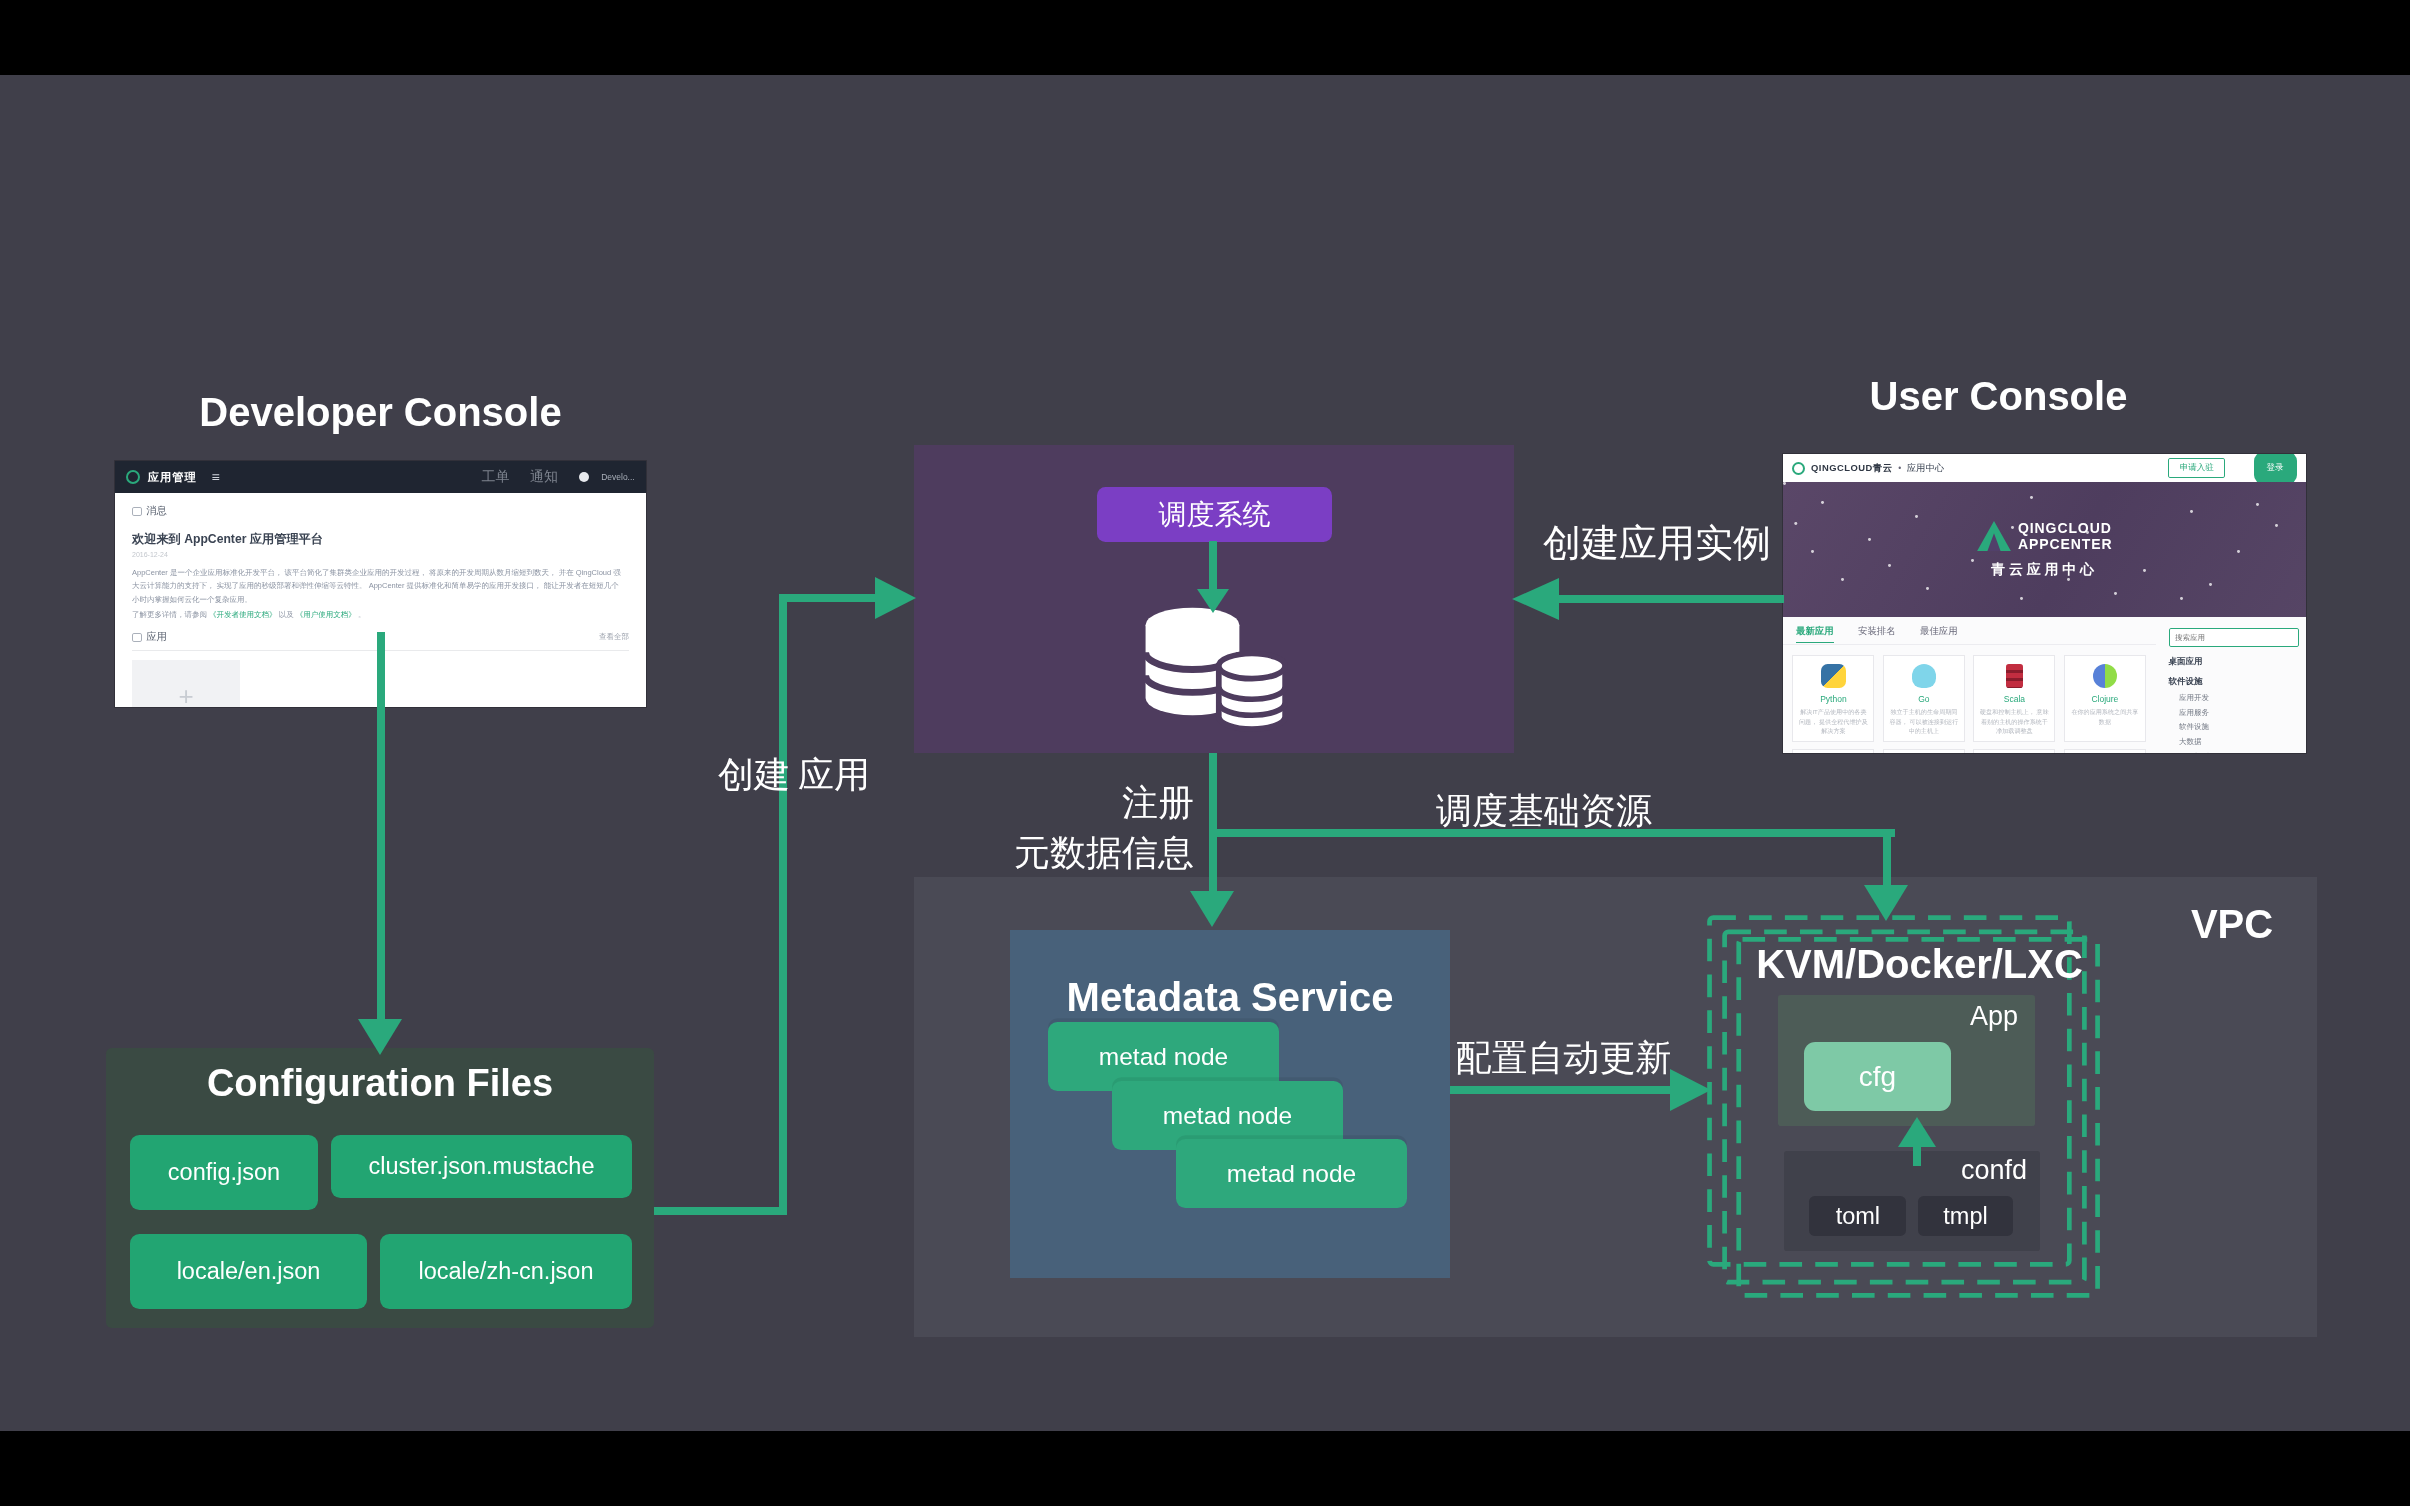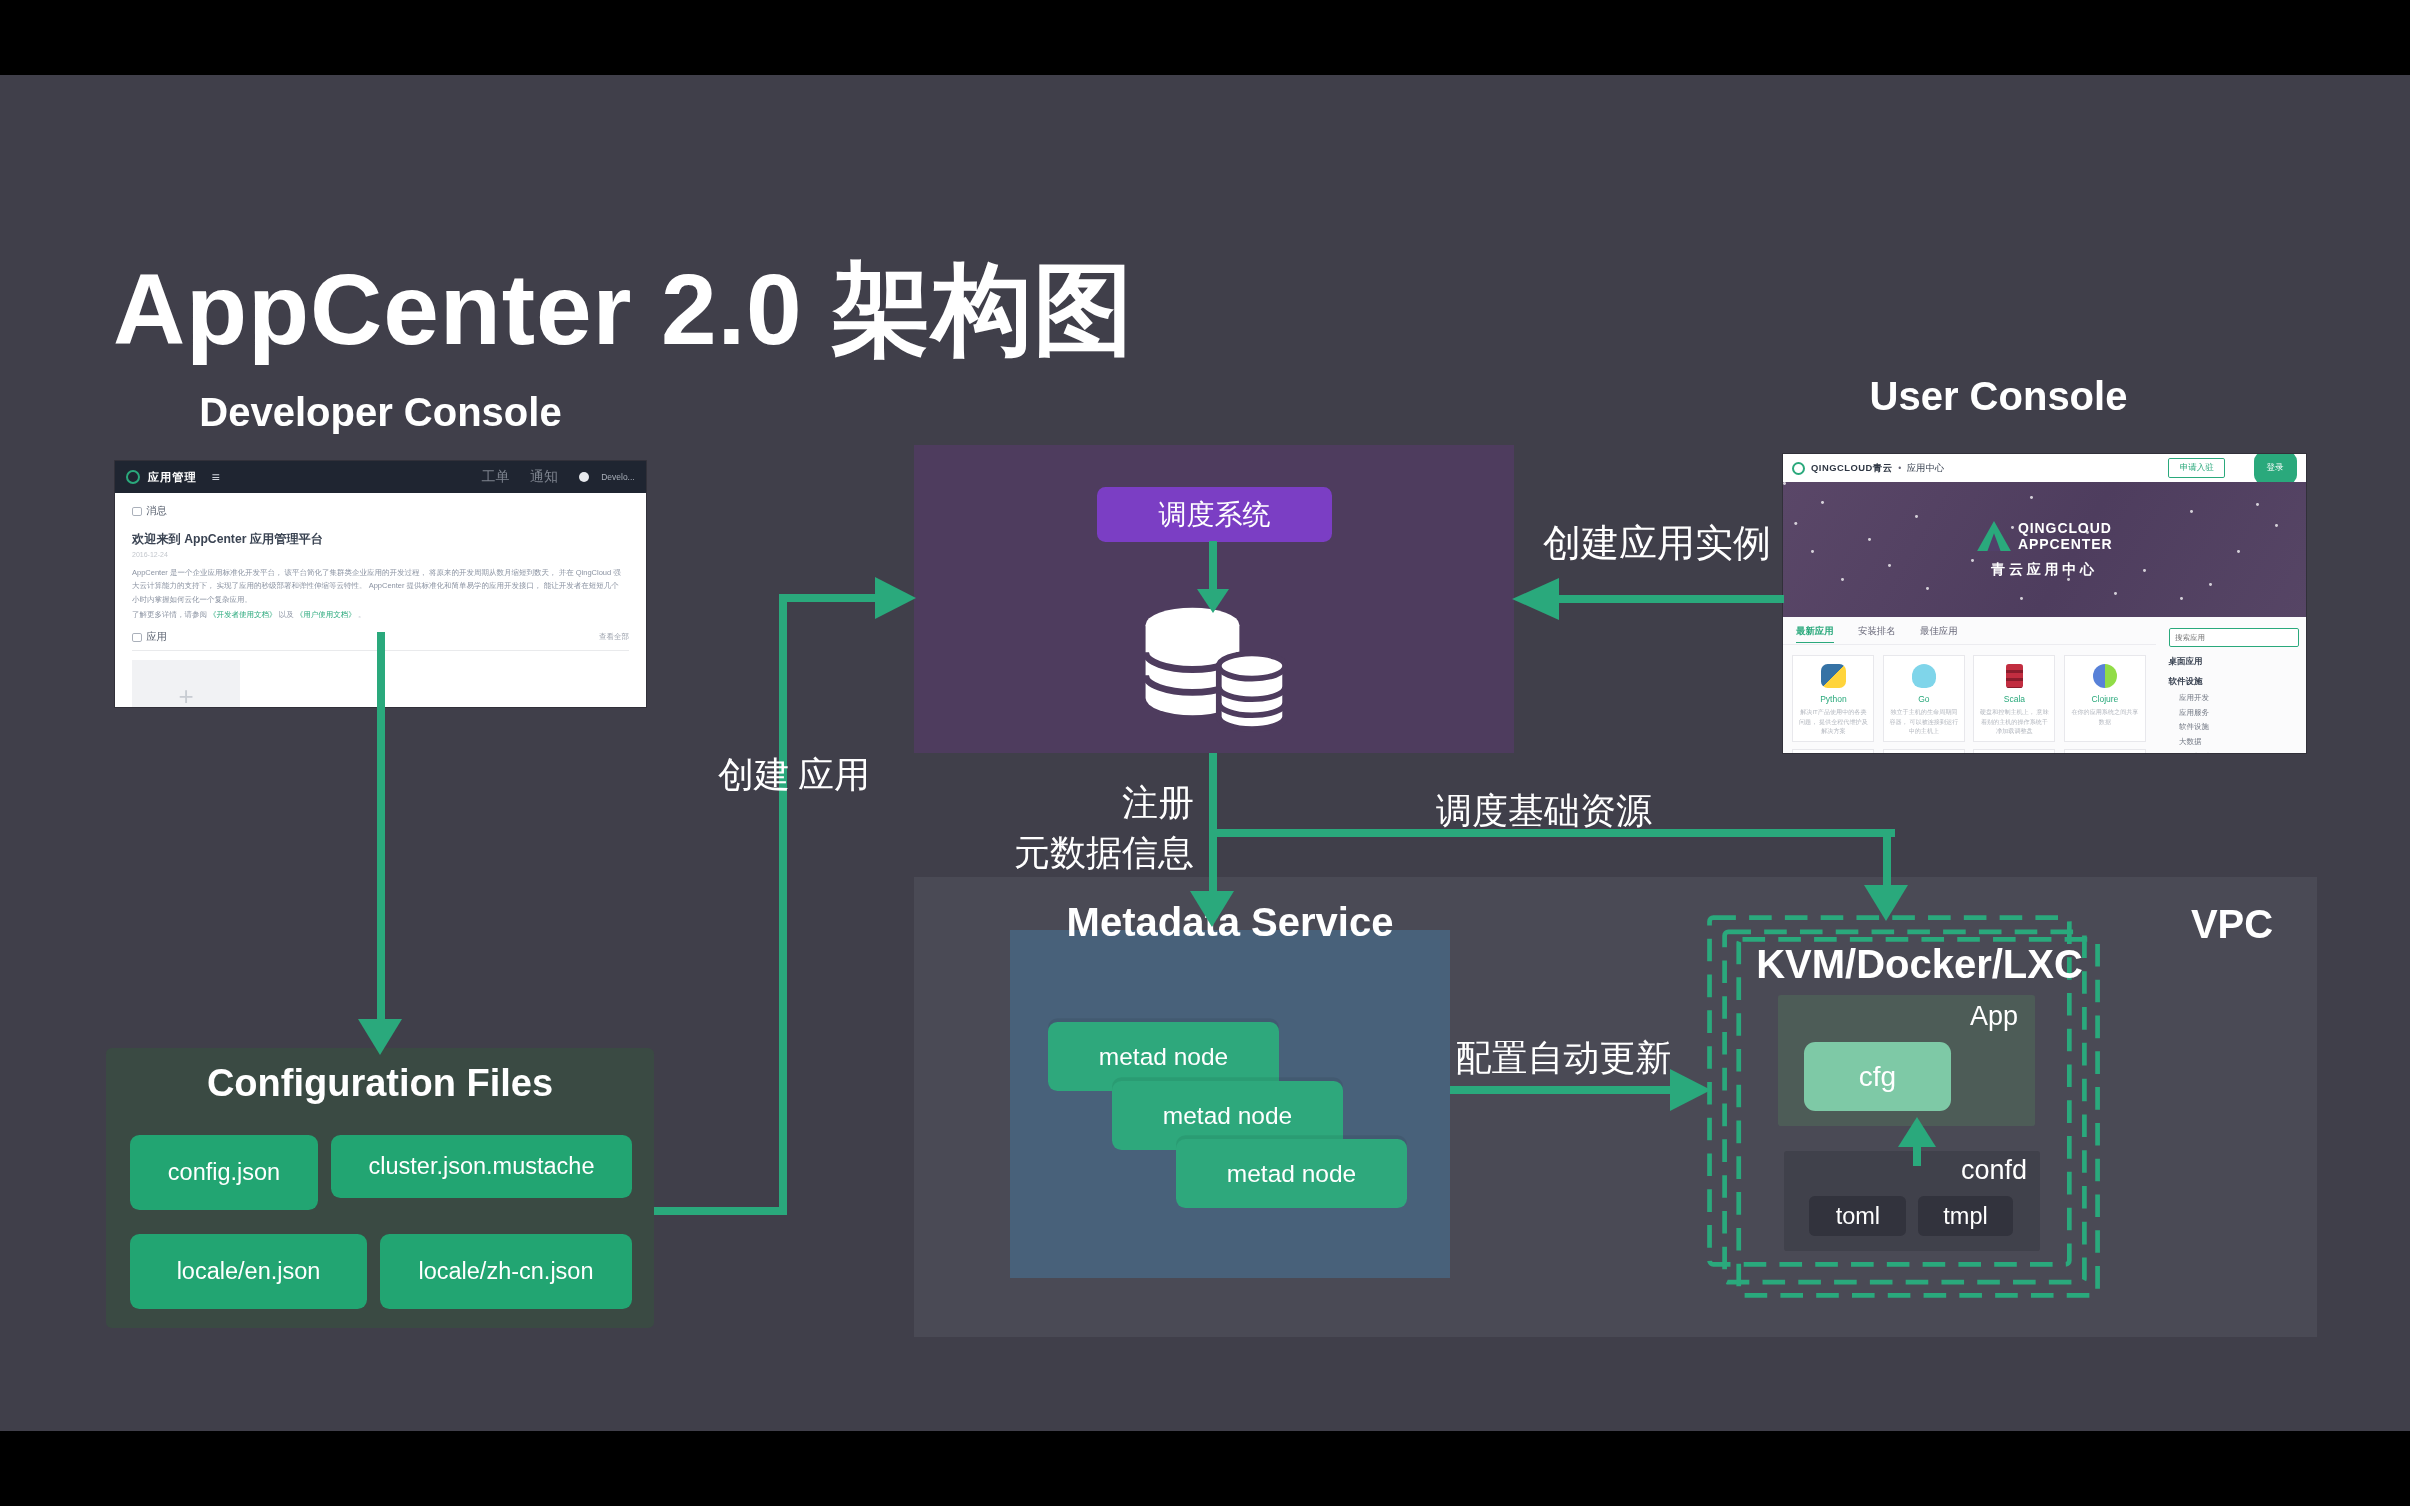--- a/index.html
+++ b/index.html
@@ -89,40 +89,39 @@
   #purplebox{position:absolute;left:914px;top:445px;width:600px;height:308px;background:#4e3c5e;}
   #schedbtn{position:absolute;left:1097px;top:487px;width:235px;height:55px;background:#7b3ec4;border-radius:8.5px;
             color:#fff;font-size:28px;display:flex;align-items:center;justify-content:center;}
   #vpcbox{position:absolute;left:914px;top:877px;width:1403px;height:460px;background:#4a4a55;}
   #vpclabel{position:absolute;left:2166px;top:902px;width:132px;text-align:center;color:#fff;font-weight:bold;font-size:40px;}
   #configbox{position:absolute;left:106px;top:1048px;width:548px;height:280px;background:#3a4a43;border-radius:5.6px;}
   #configtitle{position:absolute;left:106px;top:1062px;width:548px;text-align:center;color:#fff;font-weight:bold;font-size:38px;}
   .filebtn{position:absolute;background:#22a572;border-radius:9.4px;color:#fff;font-size:23.5px;
            display:flex;align-items:center;justify-content:center;}
   #metabox{position:absolute;left:1010px;top:930px;width:440px;height:348px;background:#48617a;}
-  #metatitle{position:absolute;left:1010px;top:900px;width:440px;text-align:center;color:#fff;font-weight:bold;font-size:40px;}
+  #metatitle{position:absolute;left:1010px;top:975px;width:440px;text-align:center;color:#fff;font-weight:bold;font-size:40px;}
   .nodebtn{position:absolute;width:231px;height:69px;background:#2ea87c;border-radius:9.4px;color:#fff;font-size:24.5px;
            display:flex;align-items:center;justify-content:center;box-shadow:0 -3.8px 0 rgba(0,0,0,.07);}
   #kvmtitle{position:absolute;left:1750px;top:942px;width:339px;text-align:center;color:#fff;font-weight:bold;font-size:40px;white-space:nowrap;}
   #appbox{position:absolute;left:1778px;top:995px;width:257px;height:131px;background:#4d5c57;border-radius:2.8px;}
   #applabel{position:absolute;right:17px;top:5.6px;color:#fff;font-size:27px;}
   #cfgbtn{position:absolute;left:26px;top:47px;width:147px;height:69px;background:#7ec9a6;border-radius:11.3px;
           color:#fff;font-size:28px;display:flex;align-items:center;justify-content:center;}
   #confdbox{position:absolute;left:1784px;top:1151px;width:256px;height:100px;background:#40414b;border-radius:2.8px;}
   #confdlabel{position:absolute;right:13px;top:3.8px;color:#fff;font-size:27px;}
   .tbtn{position:absolute;top:45px;width:97px;height:40px;background:#32333d;border-radius:5.6px;color:#fff;
         font-size:23.5px;display:flex;align-items:center;justify-content:center;}
   
   #dbicon{position:absolute;left:1141px;top:601px;}
 </style>
 </head>
 <body>
 
 <div id="slide">
-  <h1 id="title">AppCenter 2.0 架构图</h1>
 
   <div class="seclabel" style="left:115px;top:315px;width:531px;">Developer Console</div>
   <div class="seclabel" style="left:1737px;top:299px;width:523px;">User Console</div>
 </div>
 
 <div id="devshot" style="top:461px;">
   <div class="devnav">
     <span class="qring"></span>
     <span class="devapp">应用管理</span>
     <span class="devmenu">≡</span>

